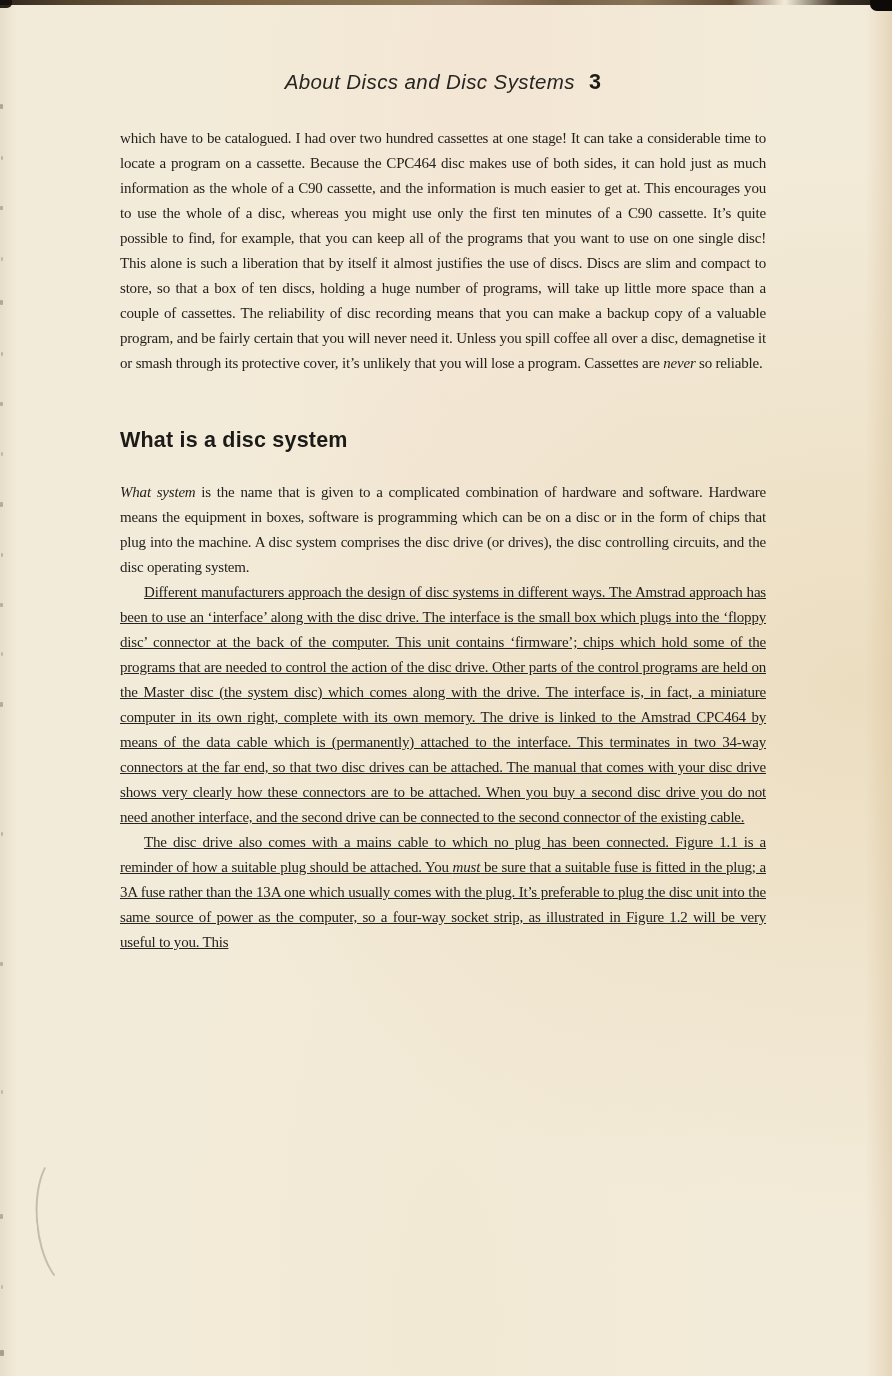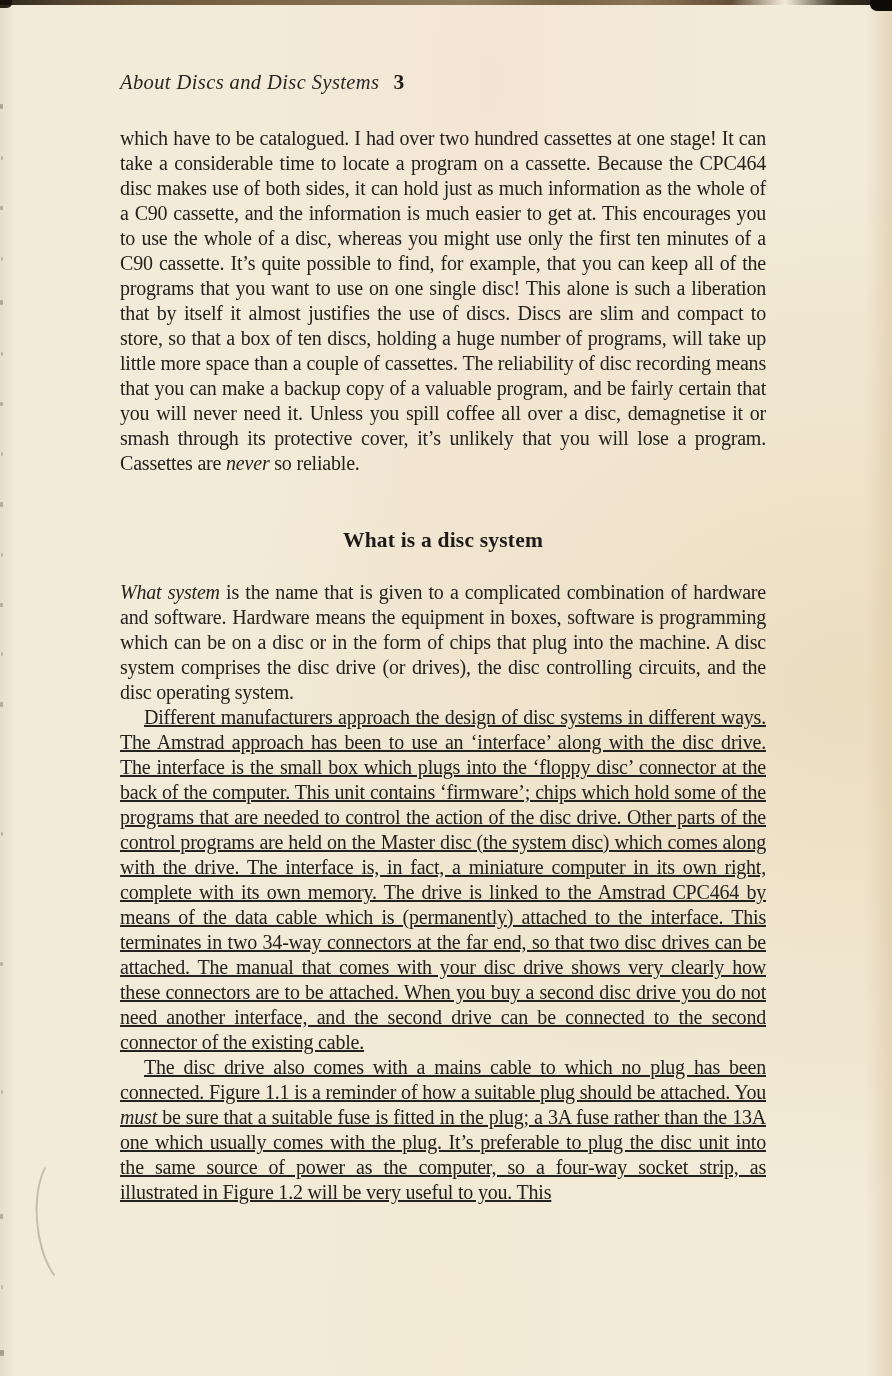--- a/index.html
+++ b/index.html
@@ -43,52 +43,51 @@
   .pencil-mark {
     position: absolute; left: 36px; top: 1152px;
     width: 60px; height: 132px;
     border: 2px solid transparent;
     border-left: 2px solid rgba(128,118,102,0.40);
     border-radius: 50%;
     transform: rotate(-5deg);
   }
   .running-header {
     position: absolute; top: 70px; left: 120px; width: 646px;
-    text-align: left;
-    font-family: Liberation Serif, serif;
+    text-align: center;
+    font-family: Liberation Sans, sans-serif;
     font-style: italic;
     font-size: 20.5px;
     letter-spacing: 0.4px;
     color: #282622;
     white-space: nowrap;
   }
   .running-header .page-number {
     font-style: normal; font-weight: bold; font-size: 21.5px;
     margin-left: 14px; color: #1d1b18;
   }
   .content {
     position: absolute; left: 120px; top: 126px; width: 646px;
   }
   .content p {
     margin: 0;
-    font-size: 20px;
+    font-size: 15px;
     line-height: 25px;
     letter-spacing: -0.2px;
     text-align: justify;
     text-rendering: optimizeLegibility;
   }
   .content p.indent { text-indent: 24px; text-decoration: underline; }
   .section-heading {
     margin: 52px 0 27px 0;
-    font-family: Liberation Serif, serif;
+    font-family: Liberation Sans, sans-serif;
     font-weight: bold;
     font-size: 21.5px;
     letter-spacing: 0.2px;
     color: #1d1b18;
-    text-align: center;
   }
 </style>
 </head>
 <body>
 
 <div class="page">
 
   <div class="scan-edge-top"></div>
   <div class="scan-corner-left"></div>
   <div class="scan-corner-right"></div>

